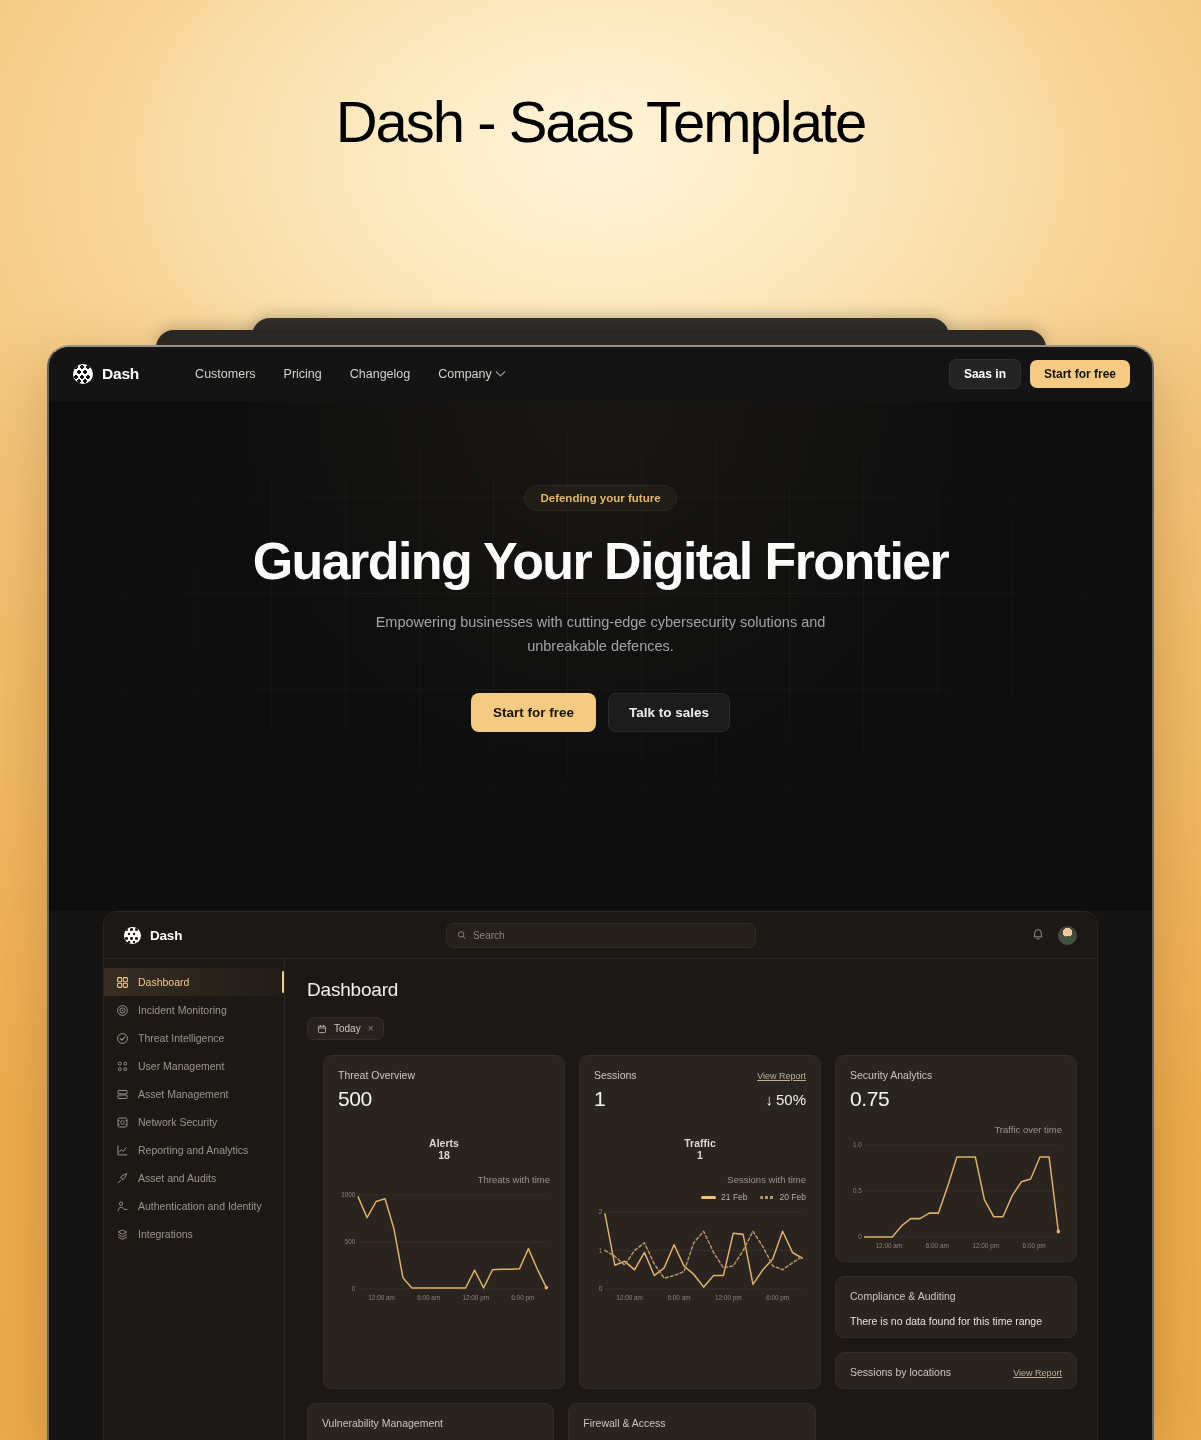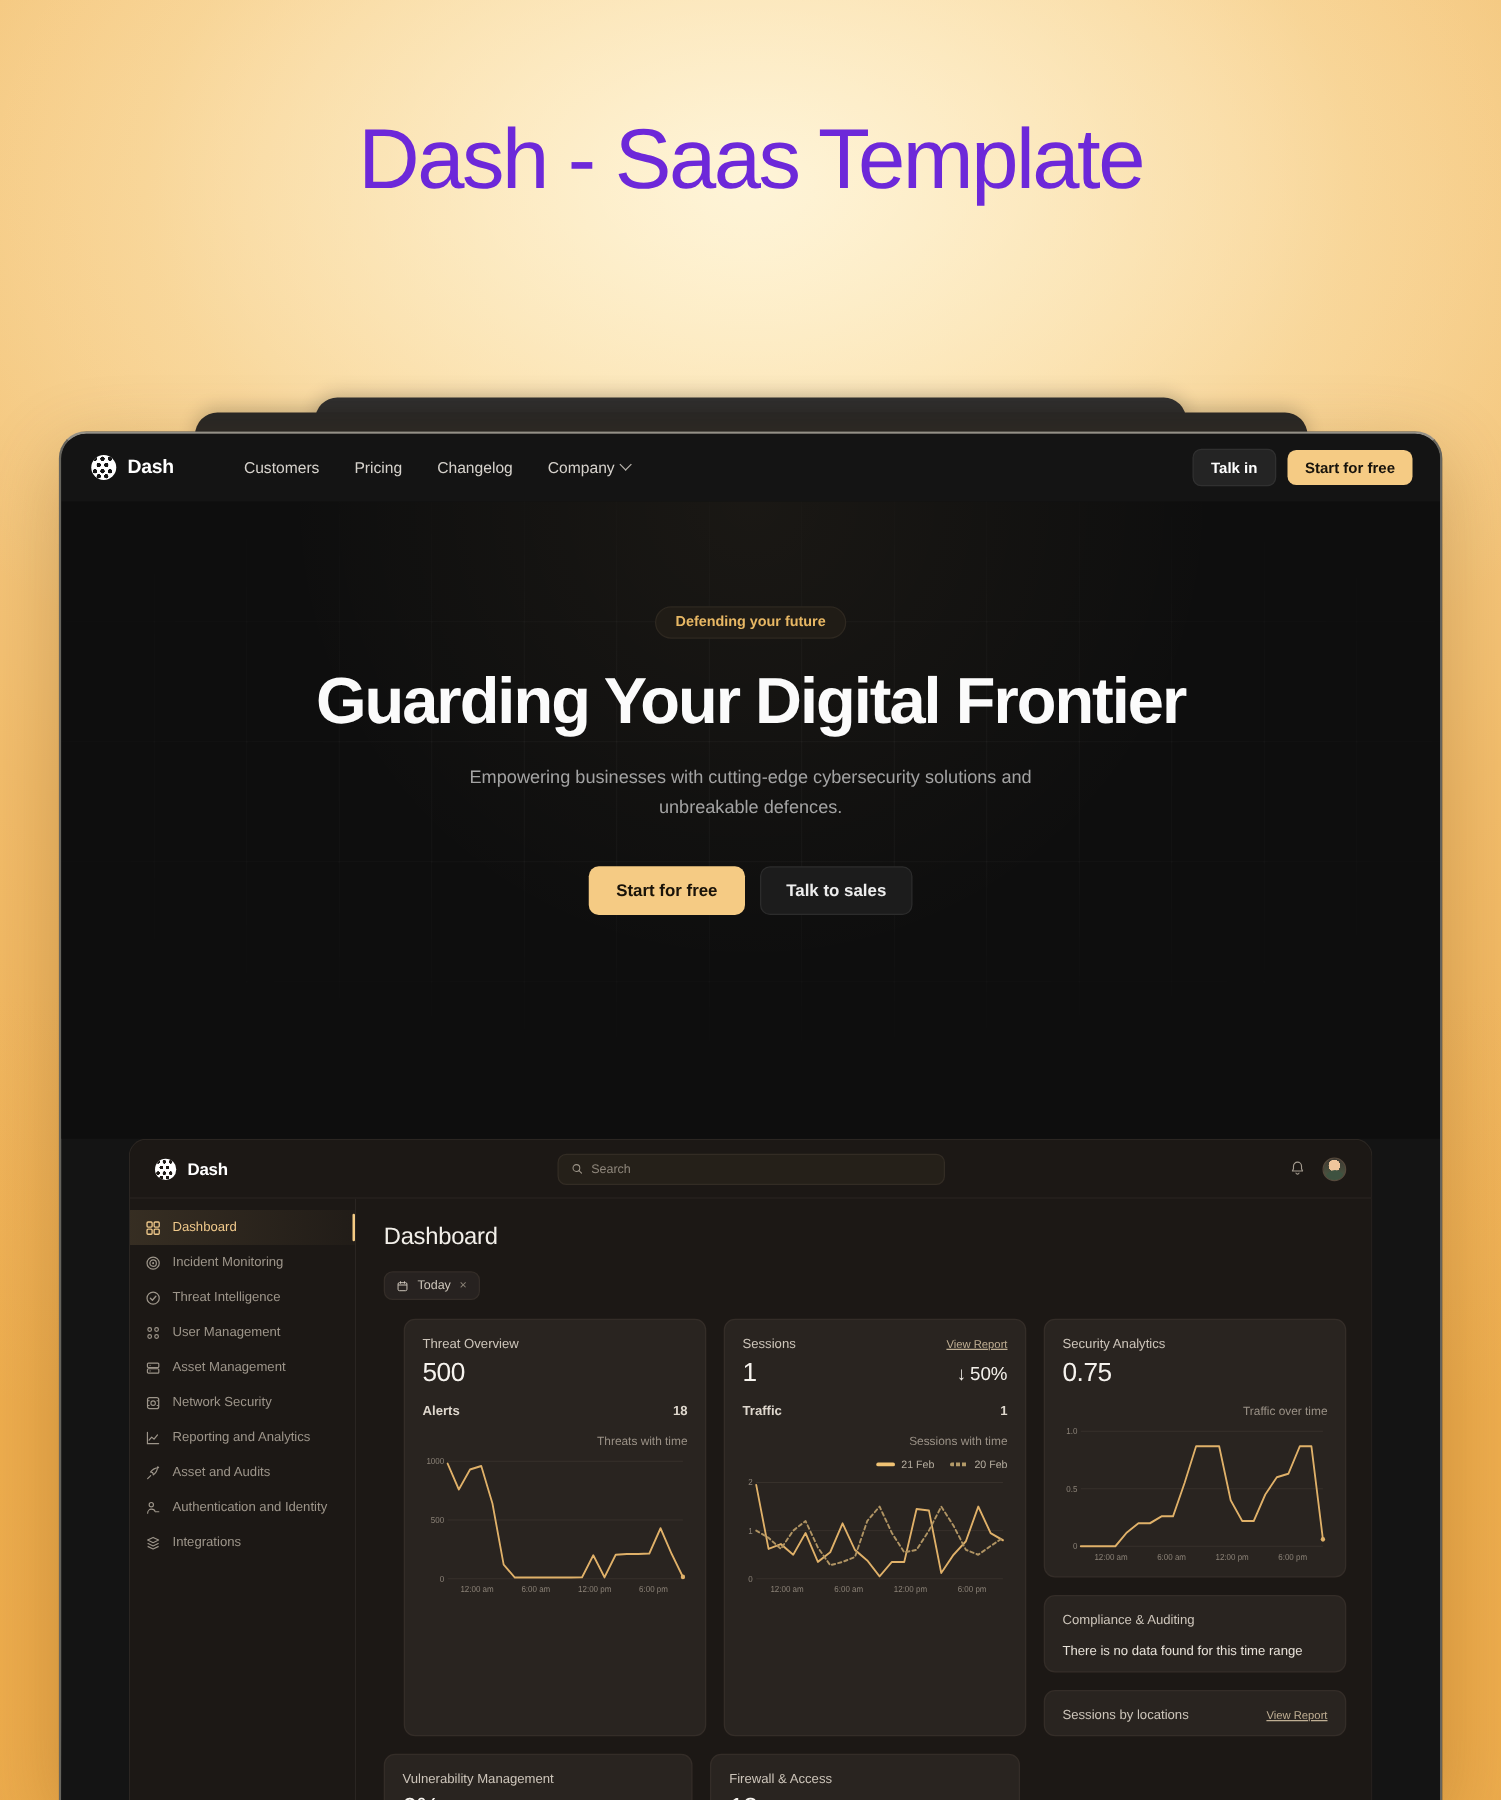--- a/index.html
+++ b/index.html
@@ -21,24 +21,24 @@
     background:
       radial-gradient(90% 48% at 50% 10%, rgba(255,248,225,0.85) 0%, rgba(255,240,200,0.25) 45%, rgba(255,235,190,0) 72%),
       linear-gradient(180deg, rgba(255,226,170,0.0) 55%, rgba(233,167,70,0.35) 100%);
   }
 
   
   #poster-title {
     position: absolute;
     top: 92px; left: 0; right: 0;
     text-align: center;
-    font-size: 68px;
+    font-size: 58px;
     font-weight: 500;
     letter-spacing: -2px;
-    color: #6d28d9;
+    color: #000000;
     line-height: 1.05;
     font-family: "Liberation Sans", sans-serif;
   }
 
   
   .back-card {
     position: absolute;
     background: #2b2b2b;
     border-radius: 18px;
   }
@@ -287,21 +287,21 @@
     padding: 13px 14px 10px;
   }
   .card-head { display: flex; align-items: baseline; justify-content: space-between; }
   .card-title { color: #cdc5ba; font-size: 10.5px; font-weight: 500; }
   .view-report {
     color: #bfae93; font-size: 9px; text-decoration: underline; cursor: pointer;
   }
   .metric-row { display: flex; align-items: center; justify-content: space-between; margin-top: 6px; }
   .metric { color: #f6f3ee; font-size: 21px; font-weight: 500; letter-spacing: -0.4px; }
   .delta { color: #f2efe9; font-size: 15px; font-weight: 500; display: flex; align-items: center; gap: 3px; }
-  .sub-row { display: flex; align-items: center; justify-content: space-between; margin-top: 12px; }
+  .sub-row { display: flex; align-items: center; justify-content: space-between; margin-top: 26px; flex-direction: column; }
   .sub-label { color: #ded7cd; font-size: 10.5px; font-weight: 600; }
   .sub-value { color: #ded7cd; font-size: 10.5px; font-weight: 600; }
   .chart-caption { color: #9b9287; font-size: 9.5px; margin-top: 13px; text-align: right; }
   .legend { display: flex; justify-content: flex-end; gap: 12px; margin-top: 7px; }
   .legend-item { display: flex; align-items: center; gap: 5px; color: #b5ad9f; font-size: 8.5px; }
   .legend-swatch { width: 15px; height: 3px; border-radius: 2px; background: #f0c273; }
   .legend-swatch.dashed {
     background: repeating-linear-gradient(90deg, #b39a68 0 3px, transparent 3px 5px);
     height: 3px;
   }
@@ -344,21 +344,21 @@
       </span>
       <span class="nav-link">
         <span>Changelog</span>
       </span>
       <span class="nav-link">
         <span>Company</span>
         <span class="chev"></span>
       </span>
     </div>
     <div id="nav-actions">
-      <button id="signin-btn">Talk in</button>
+      <button id="signin-btn">Saas in</button>
       <button id="nav-start-btn">Start for free</button>
     </div>
   </div>
 
   <div id="hero">
     <div id="hero-grid"></div>
     <div id="hero-glow"></div>
     <div id="hero-inner">
       <div id="hero-badge">Defending your future</div>
       <h1 id="hero-title">Guarding Your Digital Frontier</h1>

